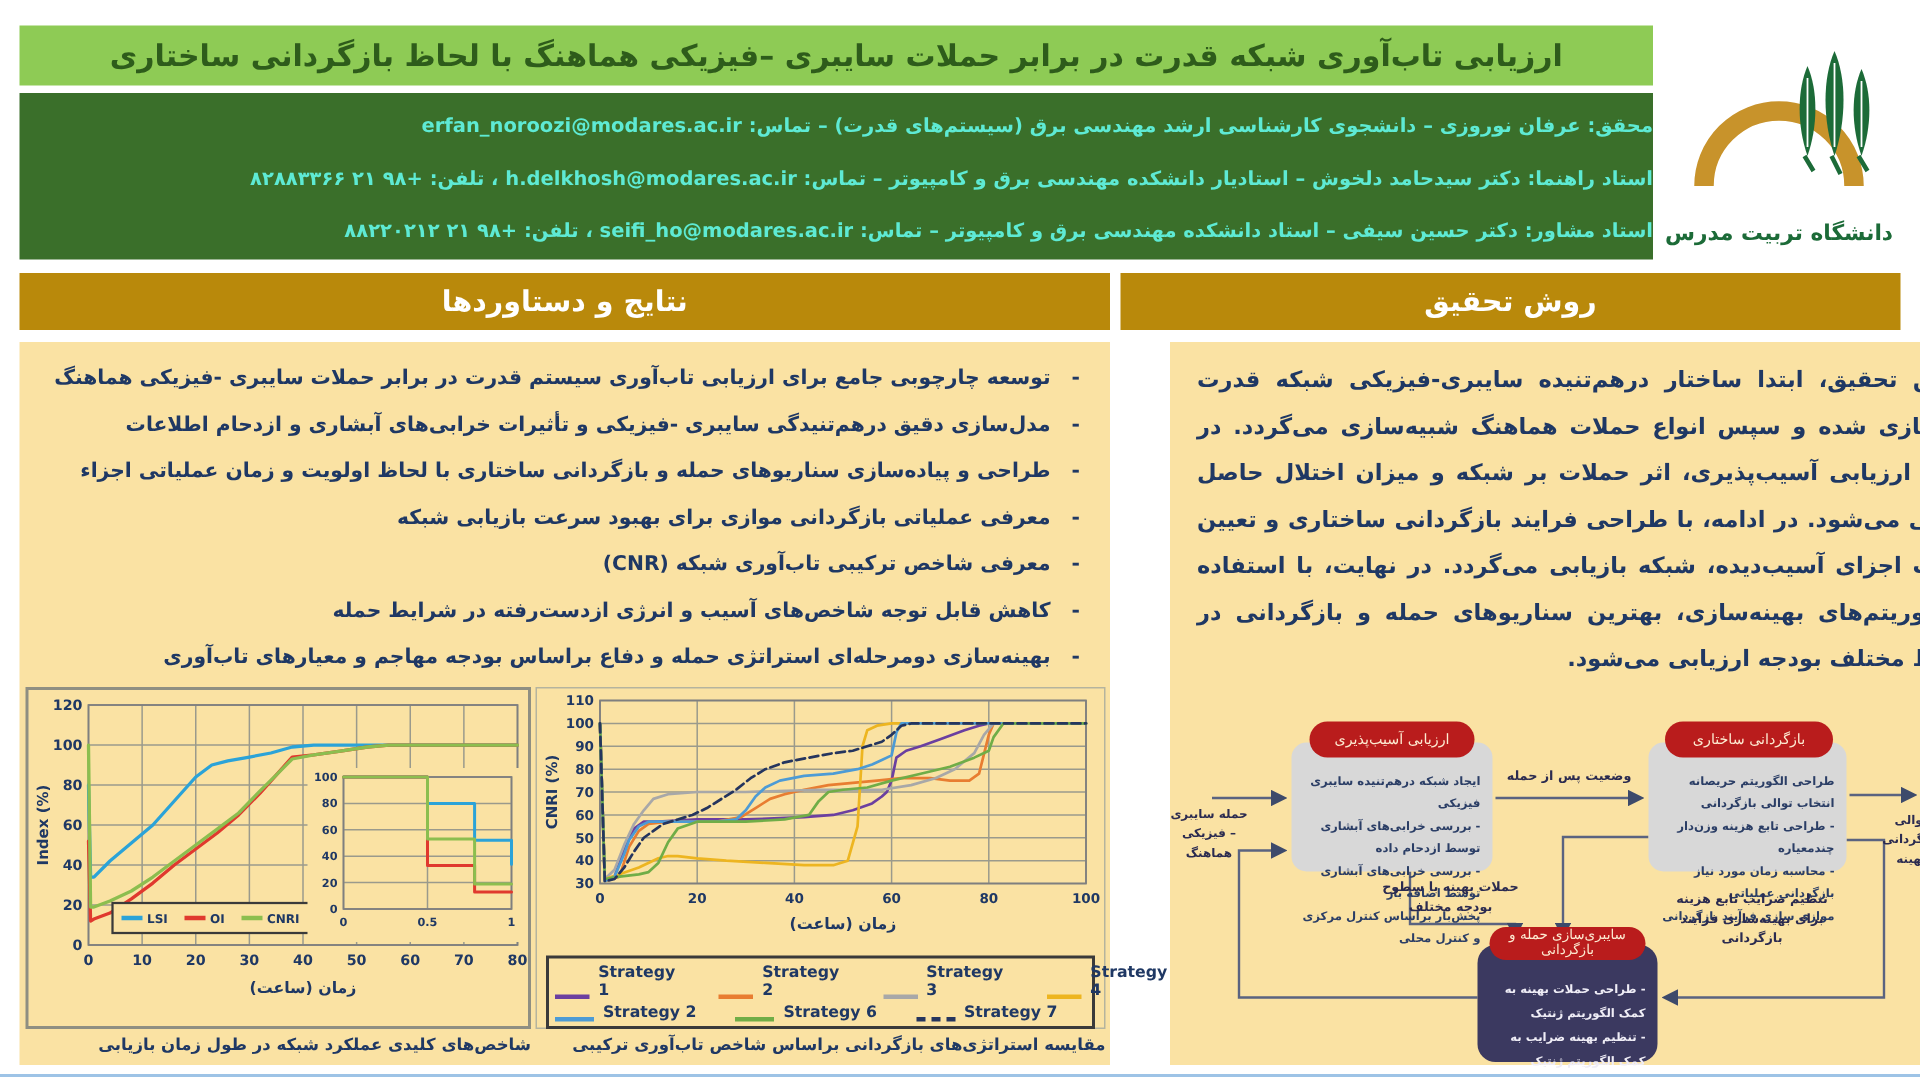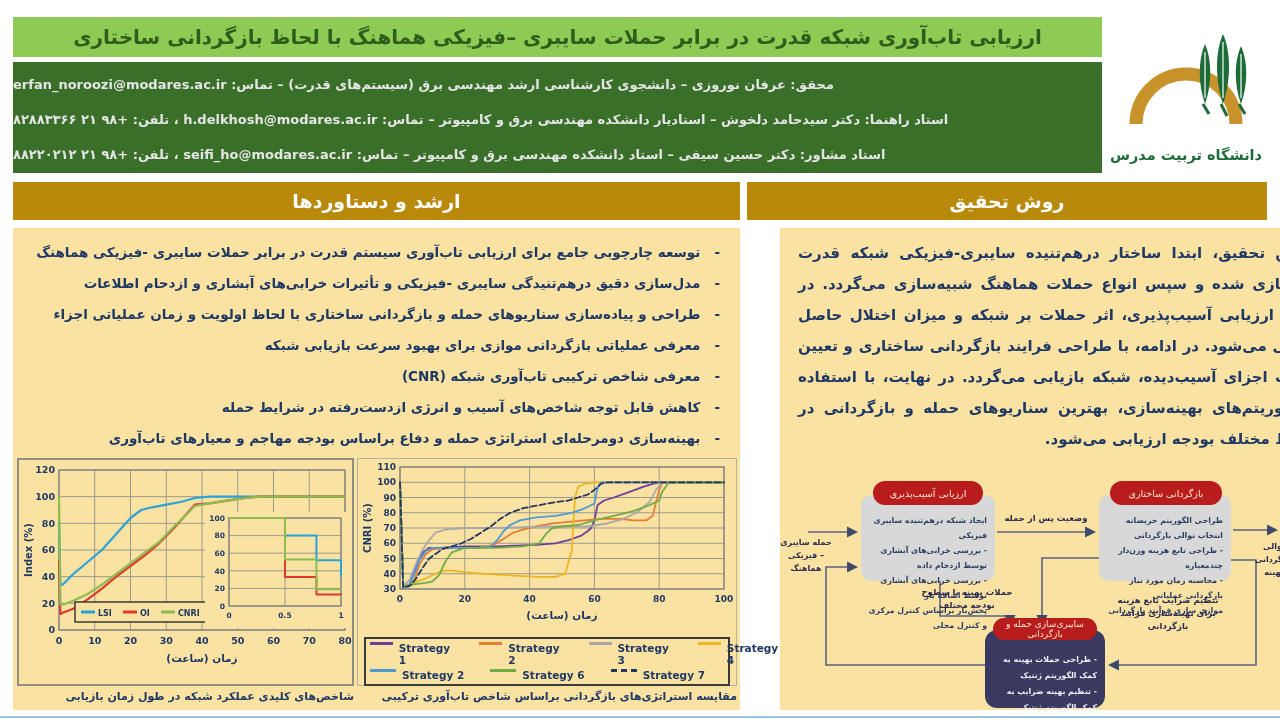--- a/index.html
+++ b/index.html
@@ -3,21 +3,21 @@
 <meta charset="utf-8">
 <style>
   *{margin:0;padding:0;box-sizing:border-box}
   html,body{width:1280px;height:720px;background:#ffffff;font-family:"DejaVu Sans",sans-serif;overflow:hidden}
   .abs{position:absolute}
   .page{position:relative;width:1280px;height:720px;background:#fff}
 
   .title-bar{left:13px;top:17px;width:1089px;height:40px;background:#8ECB55;color:#2E5C1B;
     font-size:20px;font-weight:bold;text-align:center;line-height:40px;direction:rtl}
   .info-box{left:13px;top:62px;width:1089px;height:111px;background:#3A6F2A;padding-top:5px}
-  .contact-line{direction:rtl;text-align:left;color:#e5e5e5;font-size:13px;font-weight:bold;line-height:35px}
+  .contact-line{direction:rtl;text-align:right;color:#5eead4;font-size:13px;font-weight:bold;line-height:35px}
 
   .logo-box{left:1108px;top:12px;width:157px;height:165px;background:#ffffff}
 
   .col-header{top:182px;height:38px;background:#B9890B;color:#ffffff;font-size:19px;font-weight:bold;
     text-align:center;line-height:38px;direction:rtl}
   .col-header.left{left:13px;width:727px}
   .col-header.right{left:747px;width:520px}
 
   .panel{top:228px;height:482px;background:#FAE2A3}
   .left-panel{left:13px;width:727px}
@@ -26,21 +26,21 @@
   .bullets{list-style:none;direction:rtl;padding:14px 20px 0 10px}
   .bullet{color:#1F3864;font-size:13.5px;font-weight:bold;text-align:right;margin-bottom:10px;line-height:21px}
   .bullet::before{content:"-";margin-left:14px}
 
   .chart1-wrap{left:4px;top:230px;width:337px;height:228px;border:2px solid #8f8f82}
   .chart2-wrap{left:344px;top:230px;width:380px;height:228px;border:1px solid #b5b49e}
   svg{font-family:"DejaVu Sans",sans-serif}
 
   .legend2{margin:2px 6px 0 6px;border:2px solid #3a3a3a;padding:3px 4px;display:flex;flex-direction:column;gap:3px}
   .legend2 .lrow{display:flex;justify-content:flex-start;gap:26px;padding-right:14px}
-  .legend2 .litem{display:flex;align-items:flex-start;gap:6px}
+  .legend2 .litem{display:flex;align-items:flex-end;gap:6px}
   .legend2 .lsample{width:26px;height:0;border-top-width:3px;border-top-style:solid}
   .legend2 .lname{font-size:10.5px;font-weight:bold;color:#1F3864}
 
   .caption{top:462px;color:#1F3864;font-size:11px;font-weight:bold;direction:rtl}
   .cap1{left:4px;width:337px}
   .cap2{left:344px;width:380px}
 
   .method-par{direction:rtl;text-align:justify;color:#1F3864;font-size:15px;font-weight:bold;
     line-height:31px;padding:10px 18px 0 18px}
   .diagram{position:absolute;left:0;top:232px;width:520px;height:250px}
@@ -80,21 +80,21 @@
       </g>
       <g stroke="#ffffff" stroke-width="1.2">
         <line x1="97" y1="40" x2="97" y2="86"></line>
         <line x1="115" y1="30" x2="115" y2="86"></line>
         <line x1="133" y1="42" x2="133" y2="86"></line>
       </g>
       <text id="logo-text" x="78" y="148" text-anchor="middle" font-size="14.5" font-weight="bold" fill="#1C6B38" direction="rtl">دانشگاه تربیت مدرس</text>
     </svg>
   </div>
 
-  <div class="col-header left abs">ارشد و دستاوردها</div>
+  <div class="col-header left abs">نتایج و دستاوردها</div>
   <div class="col-header right abs">روش تحقیق</div>
 
   <div class="panel left-panel abs">
     <ul class="bullets">
         <li class="bullet">توسعه چارچوبی جامع برای ارزیابی تاب‌آوری سیستم قدرت در برابر حملات سایبری -فیزیکی هماهنگ</li>
         <li class="bullet">مدل‌سازی دقیق درهم‌تنیدگی سایبری -فیزیکی و تأثیرات خرابی‌های آبشاری و ازدحام اطلاعات</li>
         <li class="bullet">طراحی و پیاده‌سازی سناریوهای حمله و بازگردانی ساختاری با لحاظ اولویت و زمان عملیاتی اجزاء</li>
         <li class="bullet">معرفی عملیاتی بازگردانی موازی برای بهبود سرعت بازیابی شبکه</li>
         <li class="bullet">معرفی شاخص ترکیبی تاب‌آوری شبکه (CNR)</li>
         <li class="bullet">کاهش قابل توجه شاخص‌های آسیب و انرژی ازدست‌رفته در شرایط حمله</li>

